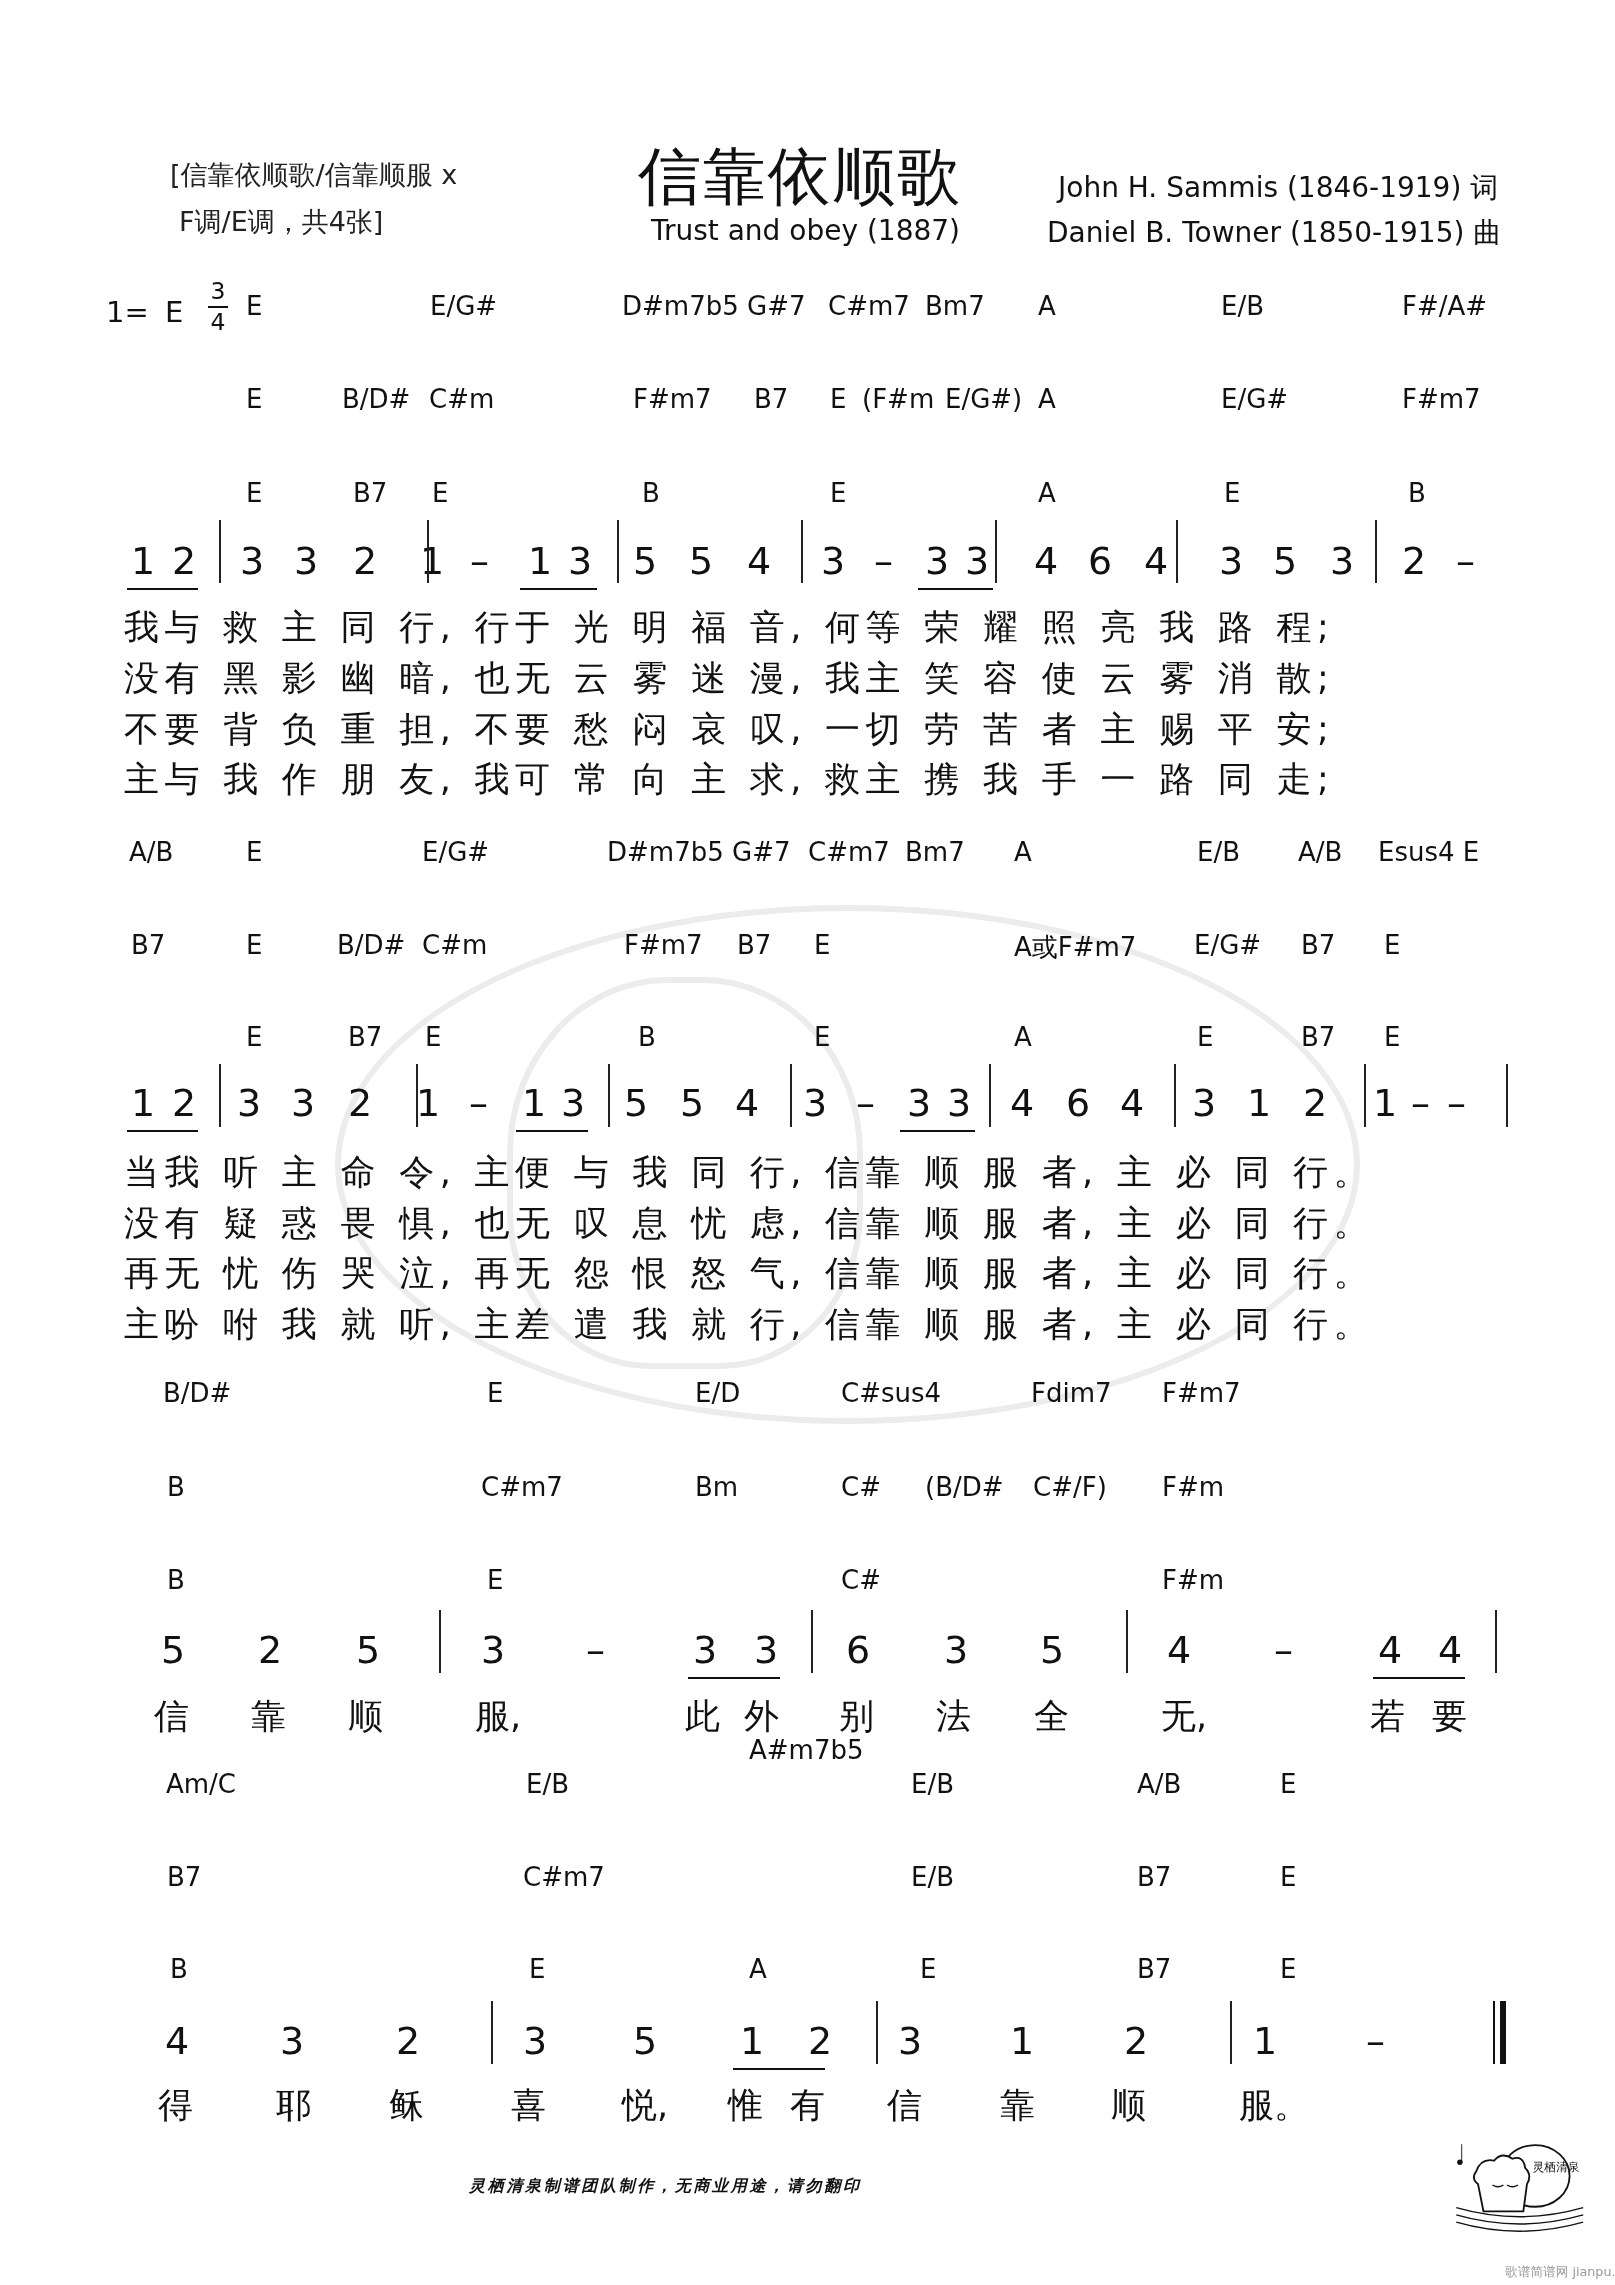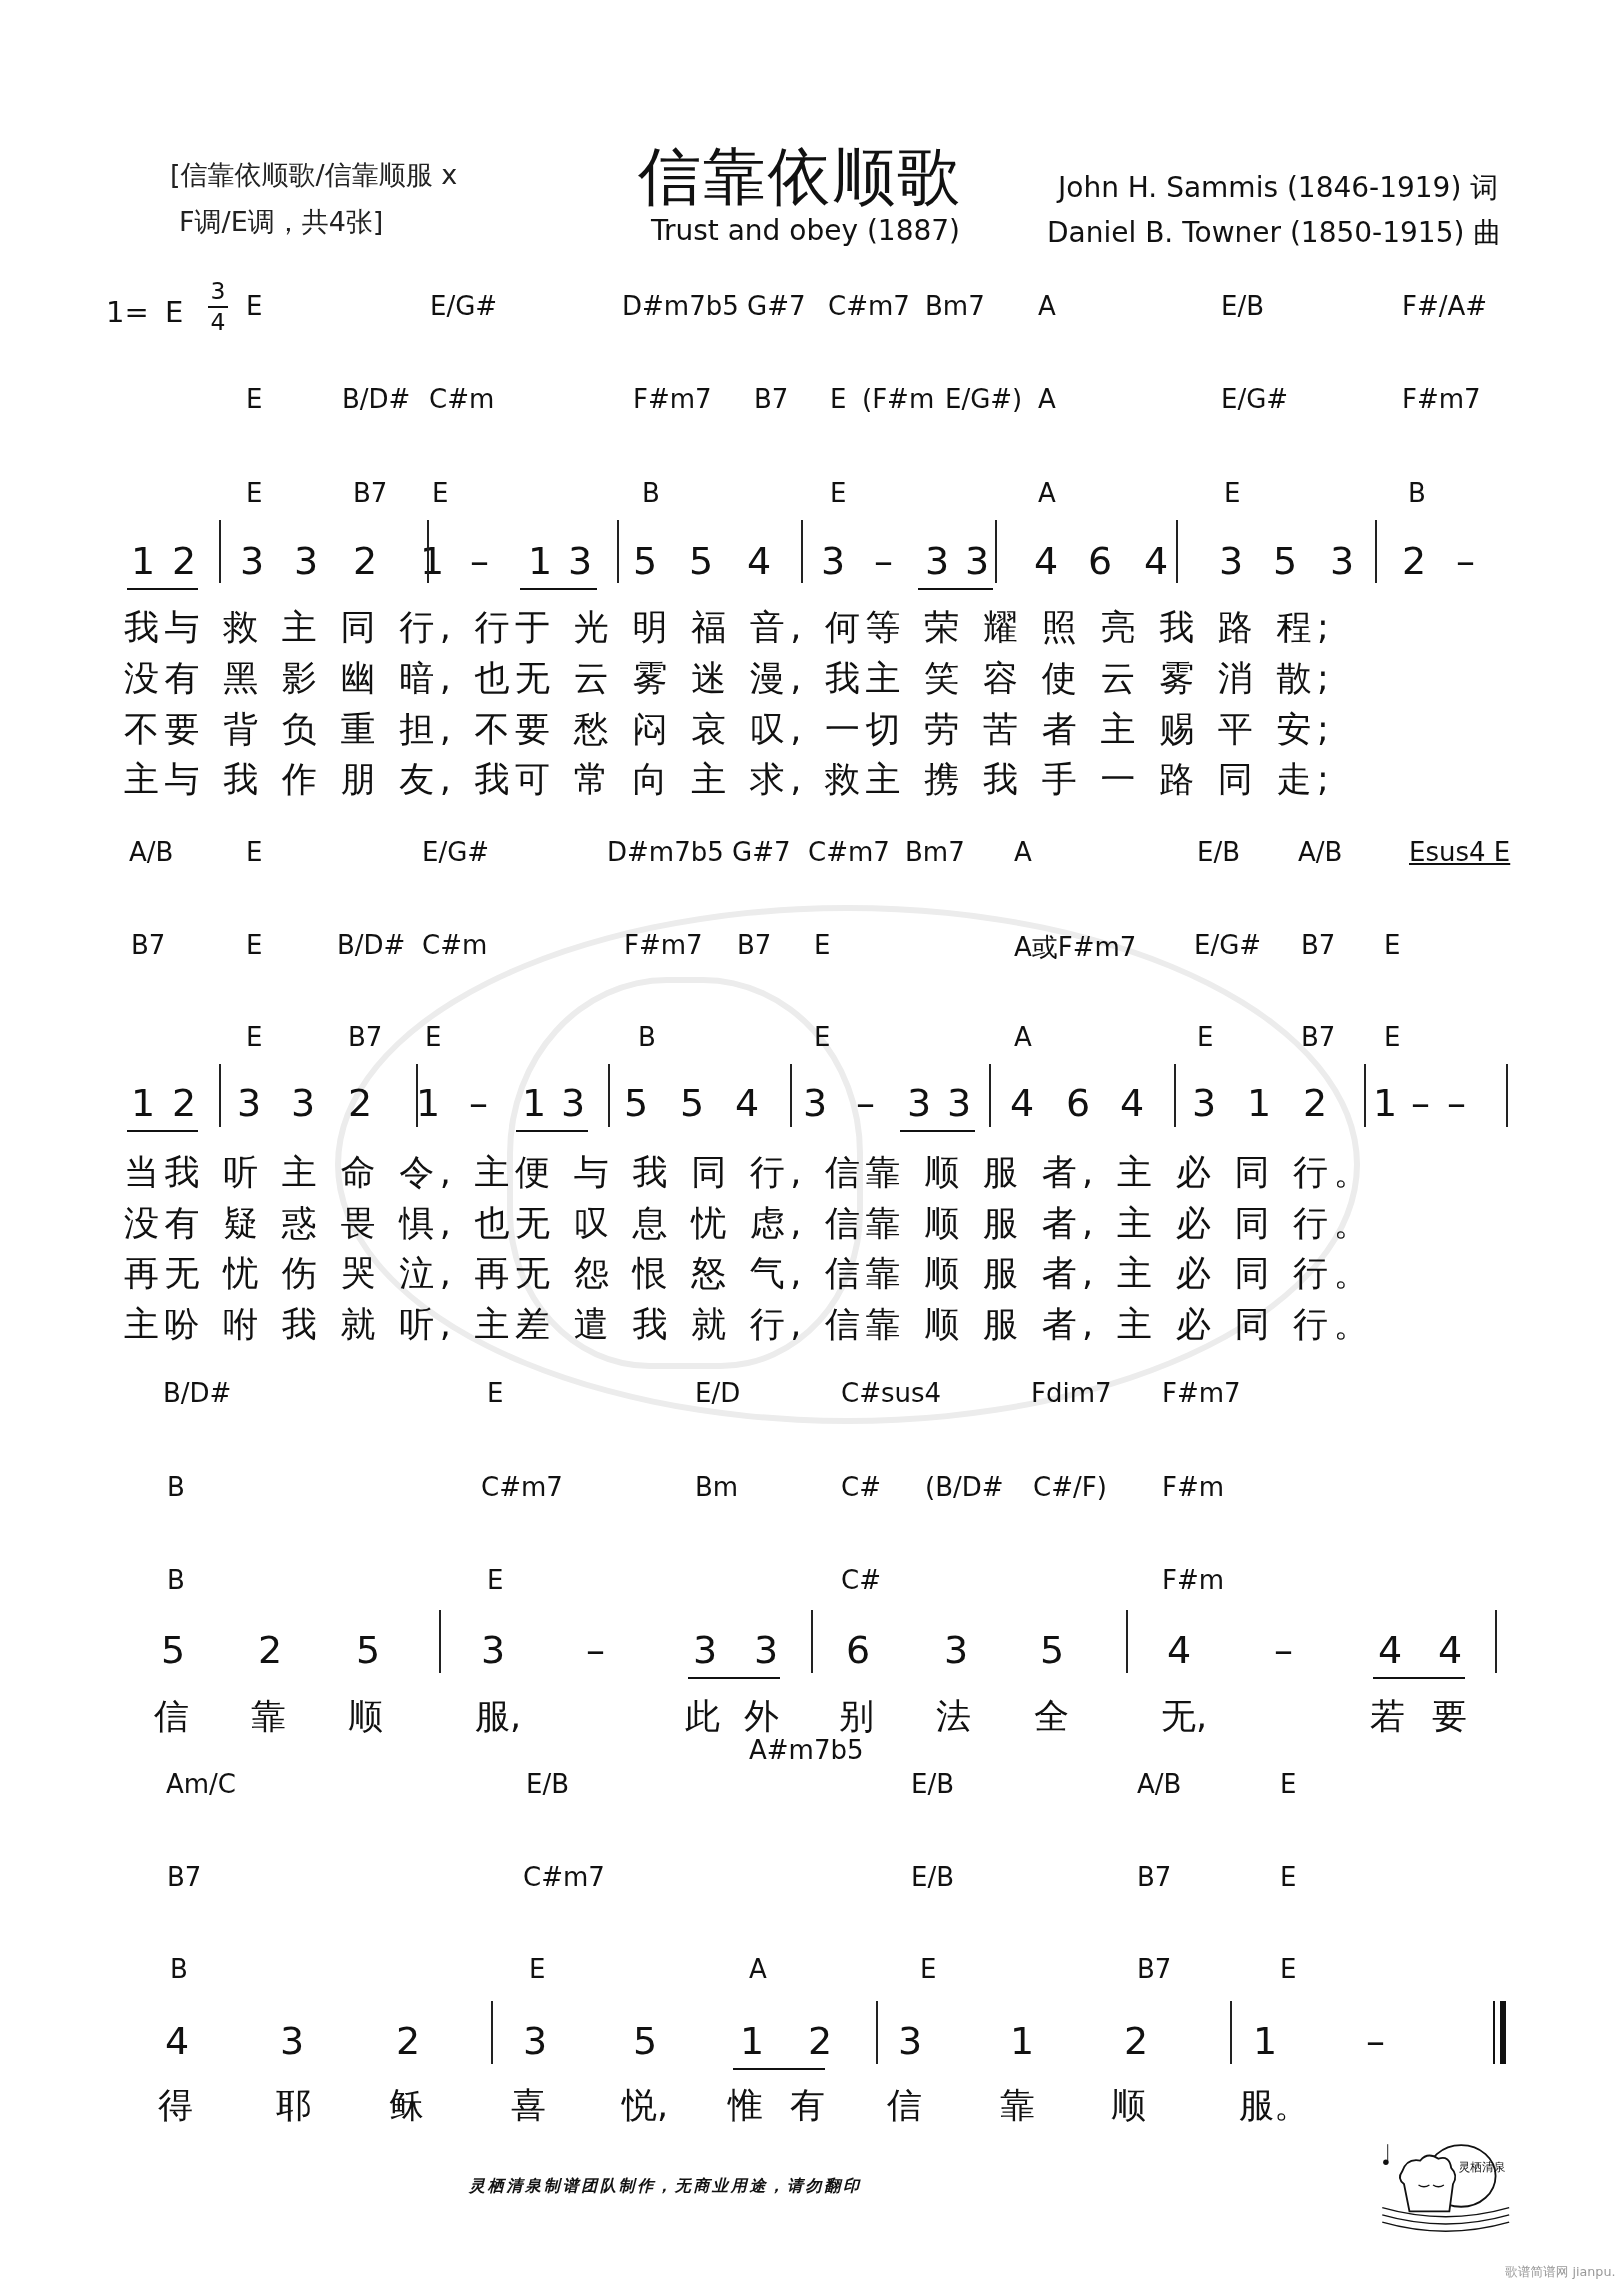--- a/index.html
+++ b/index.html
@@ -113,21 +113,21 @@
     <div class="abs chord" style="left: 129px; top: 837px;">A/B</div>
     <div class="abs chord" style="left: 246px; top: 837px;">E</div>
     <div class="abs chord" style="left: 422px; top: 837px;">E/G#</div>
     <div class="abs chord" style="left: 607px; top: 837px;">D#m7b5</div>
     <div class="abs chord" style="left: 732px; top: 837px;">G#7</div>
     <div class="abs chord" style="left: 808px; top: 837px;">C#m7</div>
     <div class="abs chord" style="left: 905px; top: 837px;">Bm7</div>
     <div class="abs chord" style="left: 1014px; top: 837px;">A</div>
     <div class="abs chord" style="left: 1197px; top: 837px;">E/B</div>
     <div class="abs chord" style="left: 1298px; top: 837px;">A/B</div>
-    <div class="abs chord" style="left: 1409px; top: 837px; text-decoration: underline;">Esus4 E</div>
+    <div class="abs chord" style="left: 1378px; top: 837px;">Esus4 E</div>
     <div class="abs chord" style="left: 131px; top: 930px;">B7</div>
     <div class="abs chord" style="left: 246px; top: 930px;">E</div>
     <div class="abs chord" style="left: 337px; top: 930px;">B/D#</div>
     <div class="abs chord" style="left: 422px; top: 930px;">C#m</div>
     <div class="abs chord" style="left: 624px; top: 930px;">F#m7</div>
     <div class="abs chord" style="left: 737px; top: 930px;">B7</div>
     <div class="abs chord" style="left: 814px; top: 930px;">E</div>
     <div class="abs chord" style="left: 1014px; top: 930px;">A或F#m7</div>
     <div class="abs chord" style="left: 1194px; top: 930px;">E/G#</div>
     <div class="abs chord" style="left: 1301px; top: 930px;">B7</div>
@@ -272,21 +272,21 @@
     <div class="abs lyric" style="left: 622px; top: 2082px;">悦,</div>
     <div class="abs lyric" style="left: 728px; top: 2082px;">惟</div>
     <div class="abs lyric" style="left: 790px; top: 2082px;">有</div>
     <div class="abs lyric" style="left: 887px; top: 2082px;">信</div>
     <div class="abs lyric" style="left: 1000px; top: 2082px;">靠</div>
     <div class="abs lyric" style="left: 1111px; top: 2082px;">顺</div>
     <div class="abs lyric" style="left: 1239px; top: 2082px;">服。</div>
   </div>
 
 <div class="abs footer" style="left:469px;top:2176px;">灵栖清泉制谱团队制作，无商业用途，请勿翻印</div>
-<div class="abs" style="left:1375px;top:2135px;width:136px;height:100px;">
+<div class="abs" style="left:1449px;top:2135px;width:136px;height:100px;">
   <svg width="136" height="100" viewBox="0 0 150 110">
     <ellipse cx="95" cy="45" rx="38" ry="34" fill="none" stroke="#111" stroke-width="2"></ellipse>
     <path d="M30 40 q5 -15 20 -12 q8 -10 20 -2 q12 -4 14 10 q8 8 2 18 l-4 30 h-44 l-6 -30 q-8 -6 -2 -14z" fill="#fff" stroke="#111" stroke-width="2"></path>
     <path d="M48 55 q6 4 12 0 M64 55 q6 4 12 0" stroke="#111" fill="none" stroke-width="1.5"></path>
     <path d="M8 80 q70 20 140 0 M8 88 q70 20 140 0 M8 96 q70 20 140 0" stroke="#111" fill="none" stroke-width="1.5"></path>
     <circle cx="12" cy="30" r="3" fill="#111"></circle>
       <line x1="14" y1="30" x2="14" y2="10" stroke="#111"></line>
     <text x="92" y="40" font-size="13" fill="#111" font-family="DejaVu Sans, sans-serif">灵栖清泉</text>
   </svg>
 </div>

